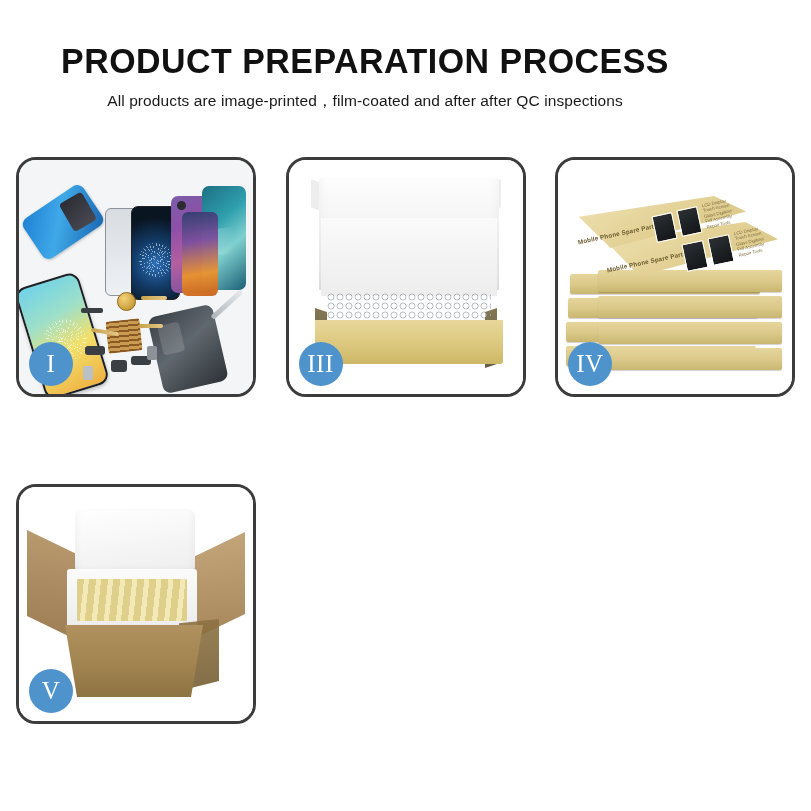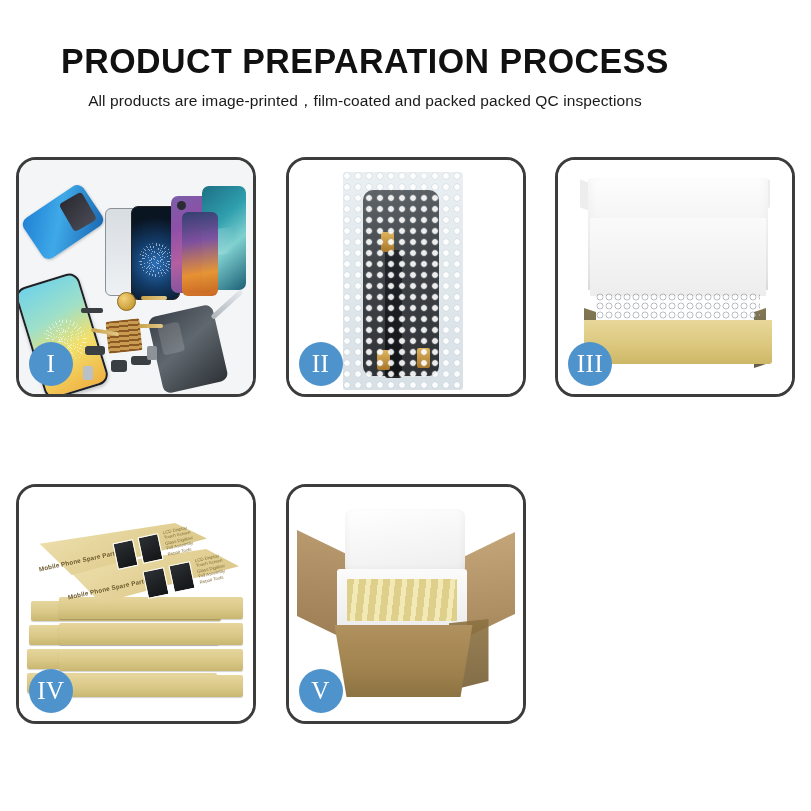--- a/index.html
+++ b/index.html
@@ -384,21 +384,21 @@
     border-radius: 1px;
   }
 </style>
 </head>
 <body>
 
 <div class="page">
 
   <div class="header">
     <div class="title">PRODUCT PREPARATION PROCESS</div>
-    <div class="subtitle">All products are image-printed，film-coated and packed packed QC inspections</div>
+    <div class="subtitle">All products are image-printed，film-coated and after after QC inspections</div>
   </div>
 
   <div class="grid">
 
     <div class="panel">
       <div class="photo">
         <div class="p1-bg"></div>
         <div class="phone-slab ph-blue"></div>
         <div class="phone-slab ph-glass"></div>
         <div class="phone-slab ph-dark"></div>
@@ -416,34 +416,20 @@
         <div class="tiny" style="left:64px;top:206px;width:10px;height:14px;border-radius:2px;background:#b9c0c6;"></div>
         <div class="tiny" style="left:128px;top:186px;width:10px;height:14px;border-radius:2px;background:#8c9298;"></div>
         <div class="flexcable" style="left:122px;top:136px;width:26px;"></div>
         <div class="flexcable" style="left:120px;top:164px;width:24px;"></div>
         <div class="flexcable" style="left:72px;top:170px;width:28px;transform:rotate(9deg);"></div>
         <div class="tweezer"></div>
       </div>
       <div class="badge">I</div>
     </div>
 
-    <div class="panel">
-      <div class="photo">
-        <div class="p2-bg"></div>
-        <div class="bubblepack">
-          <div class="screen-inner"></div>
-          <div class="flexstrip"></div>
-          <div class="gold-tab" style="left:38px;top:60px;"></div>
-          <div class="gold-tab" style="left:34px;top:178px;"></div>
-          <div class="gold-tab" style="left:74px;top:176px;"></div>
-          <div class="bubbletex"></div>
-        </div>
-      </div>
-      <div class="badge">II</div>
-    </div>
 
     <div class="panel">
       <div class="photo">
         <div class="p3-bg"></div>
         <div class="box3-lidflapL"></div>
         <div class="box3-lidflapR"></div>
         <div class="box3-lid"></div>
         <div class="box3-foam"></div>
         <div class="box3-edgeL"></div>
         <div class="box3-edgeR"></div>

